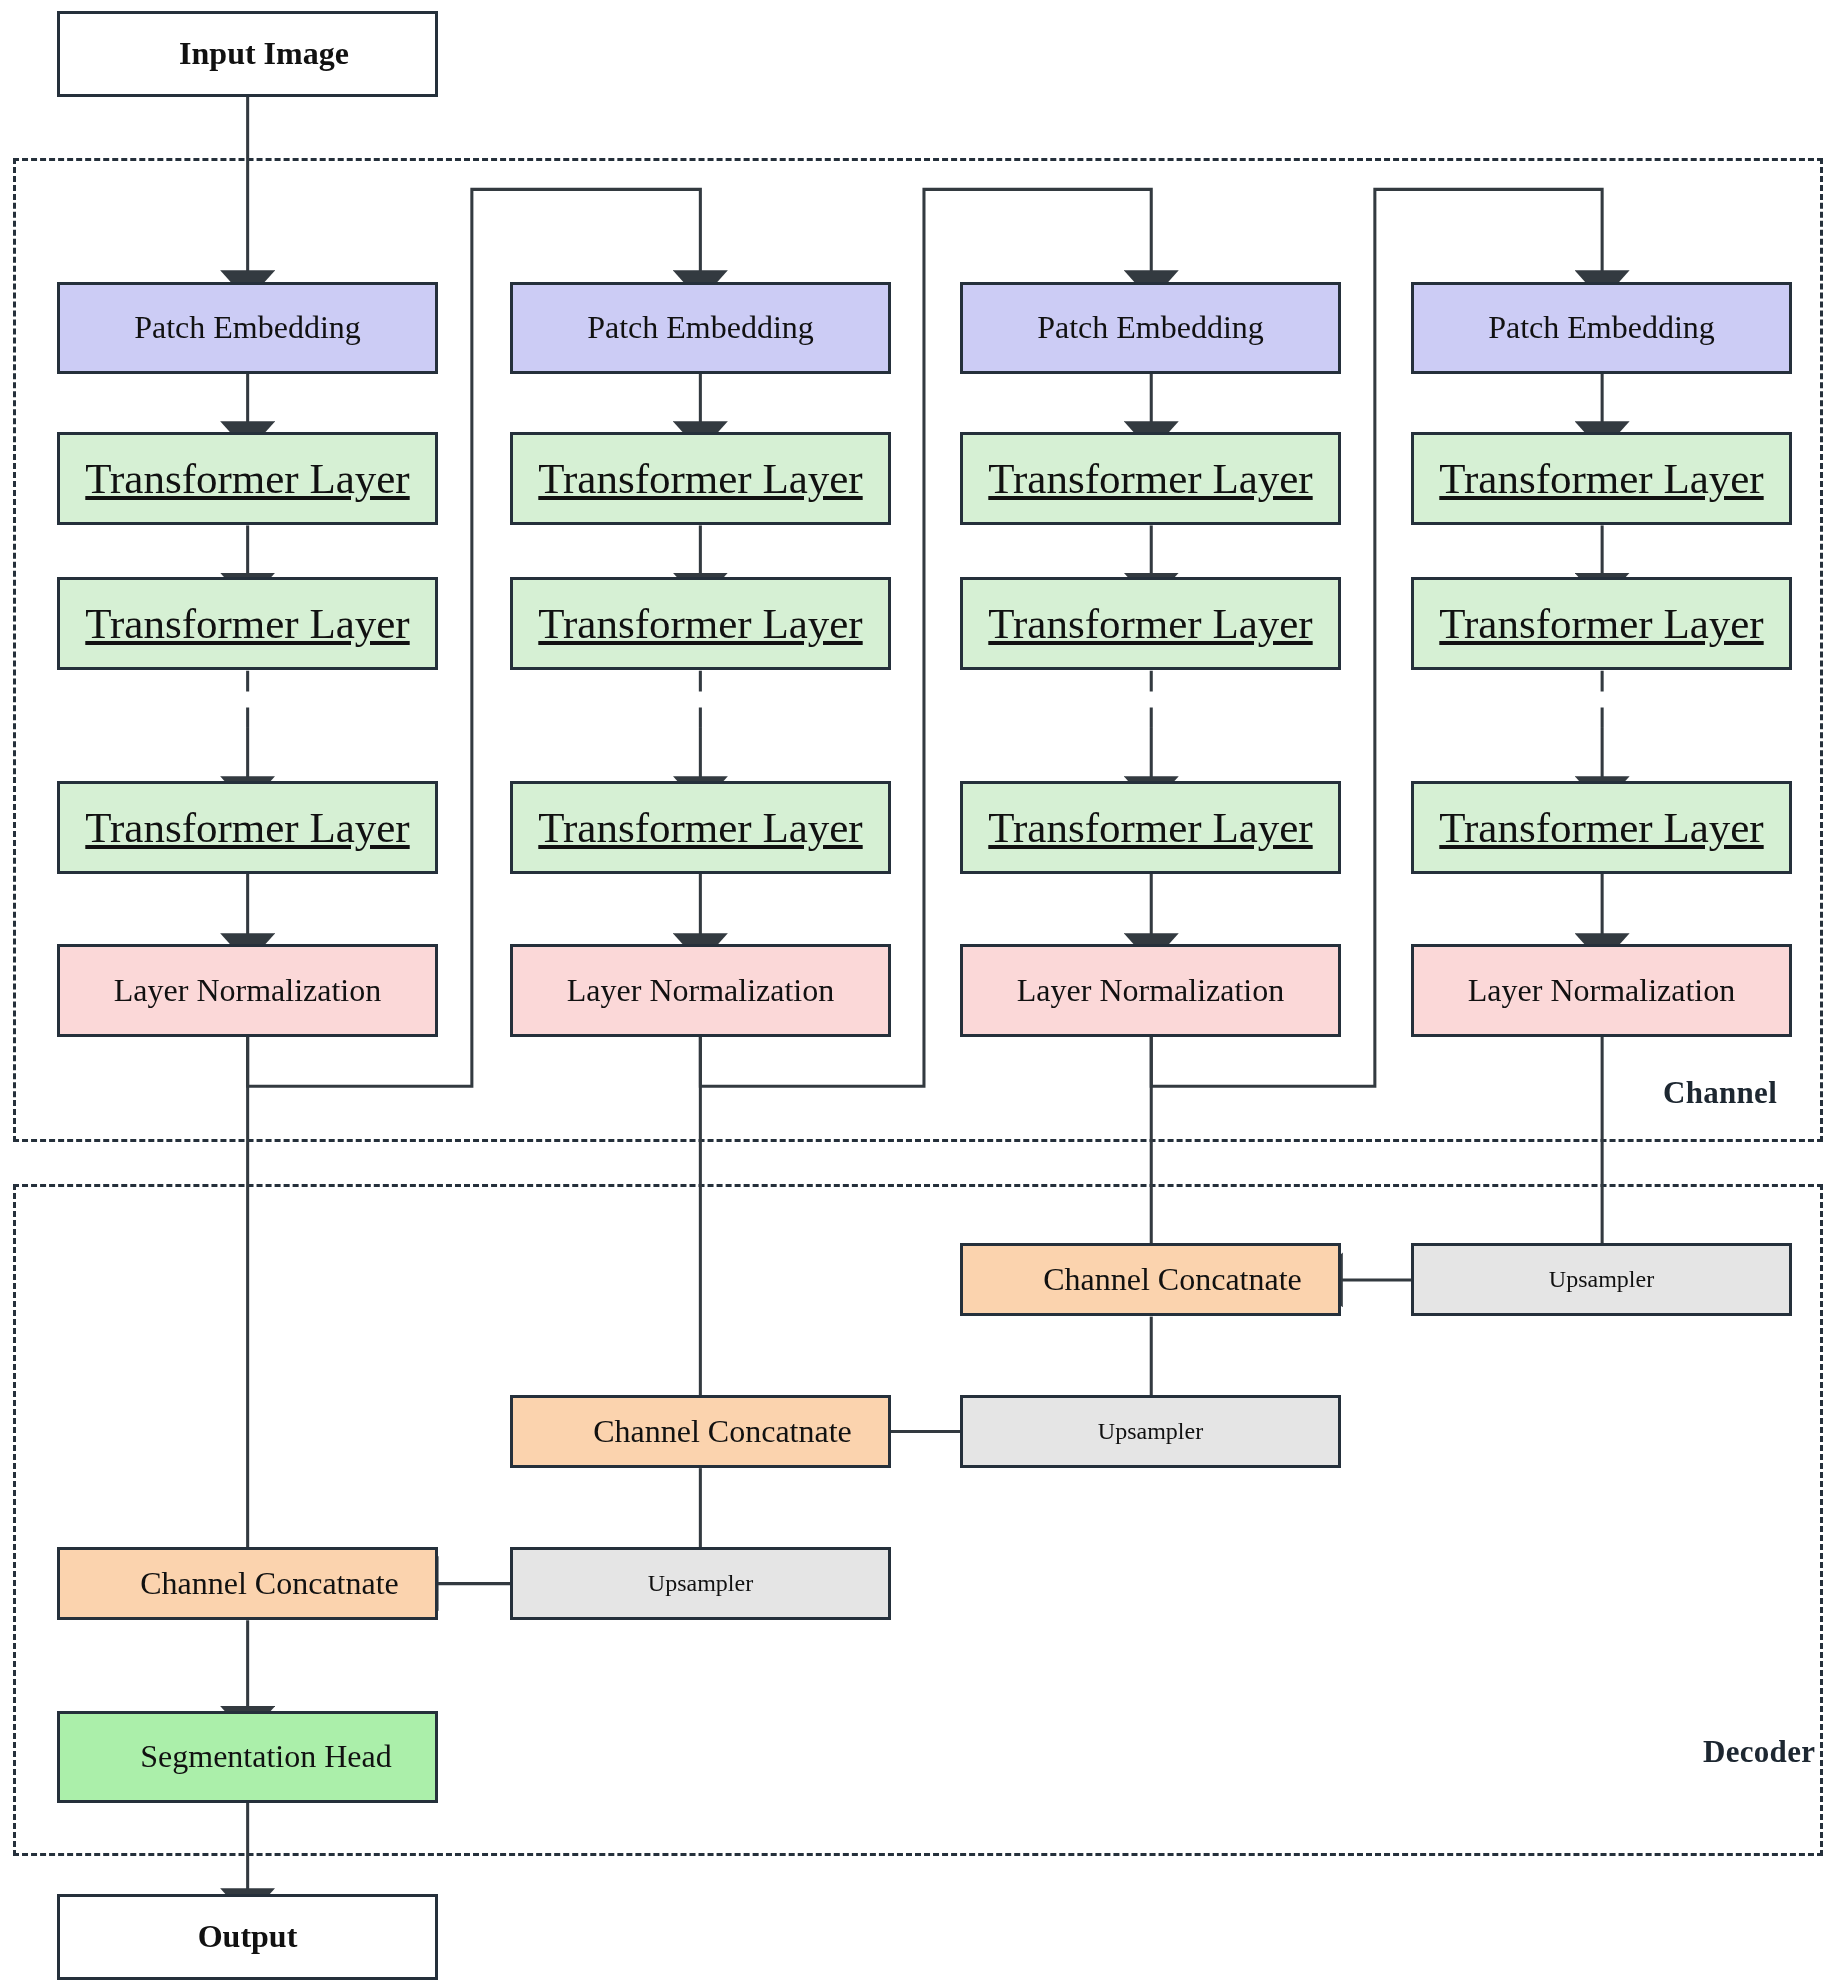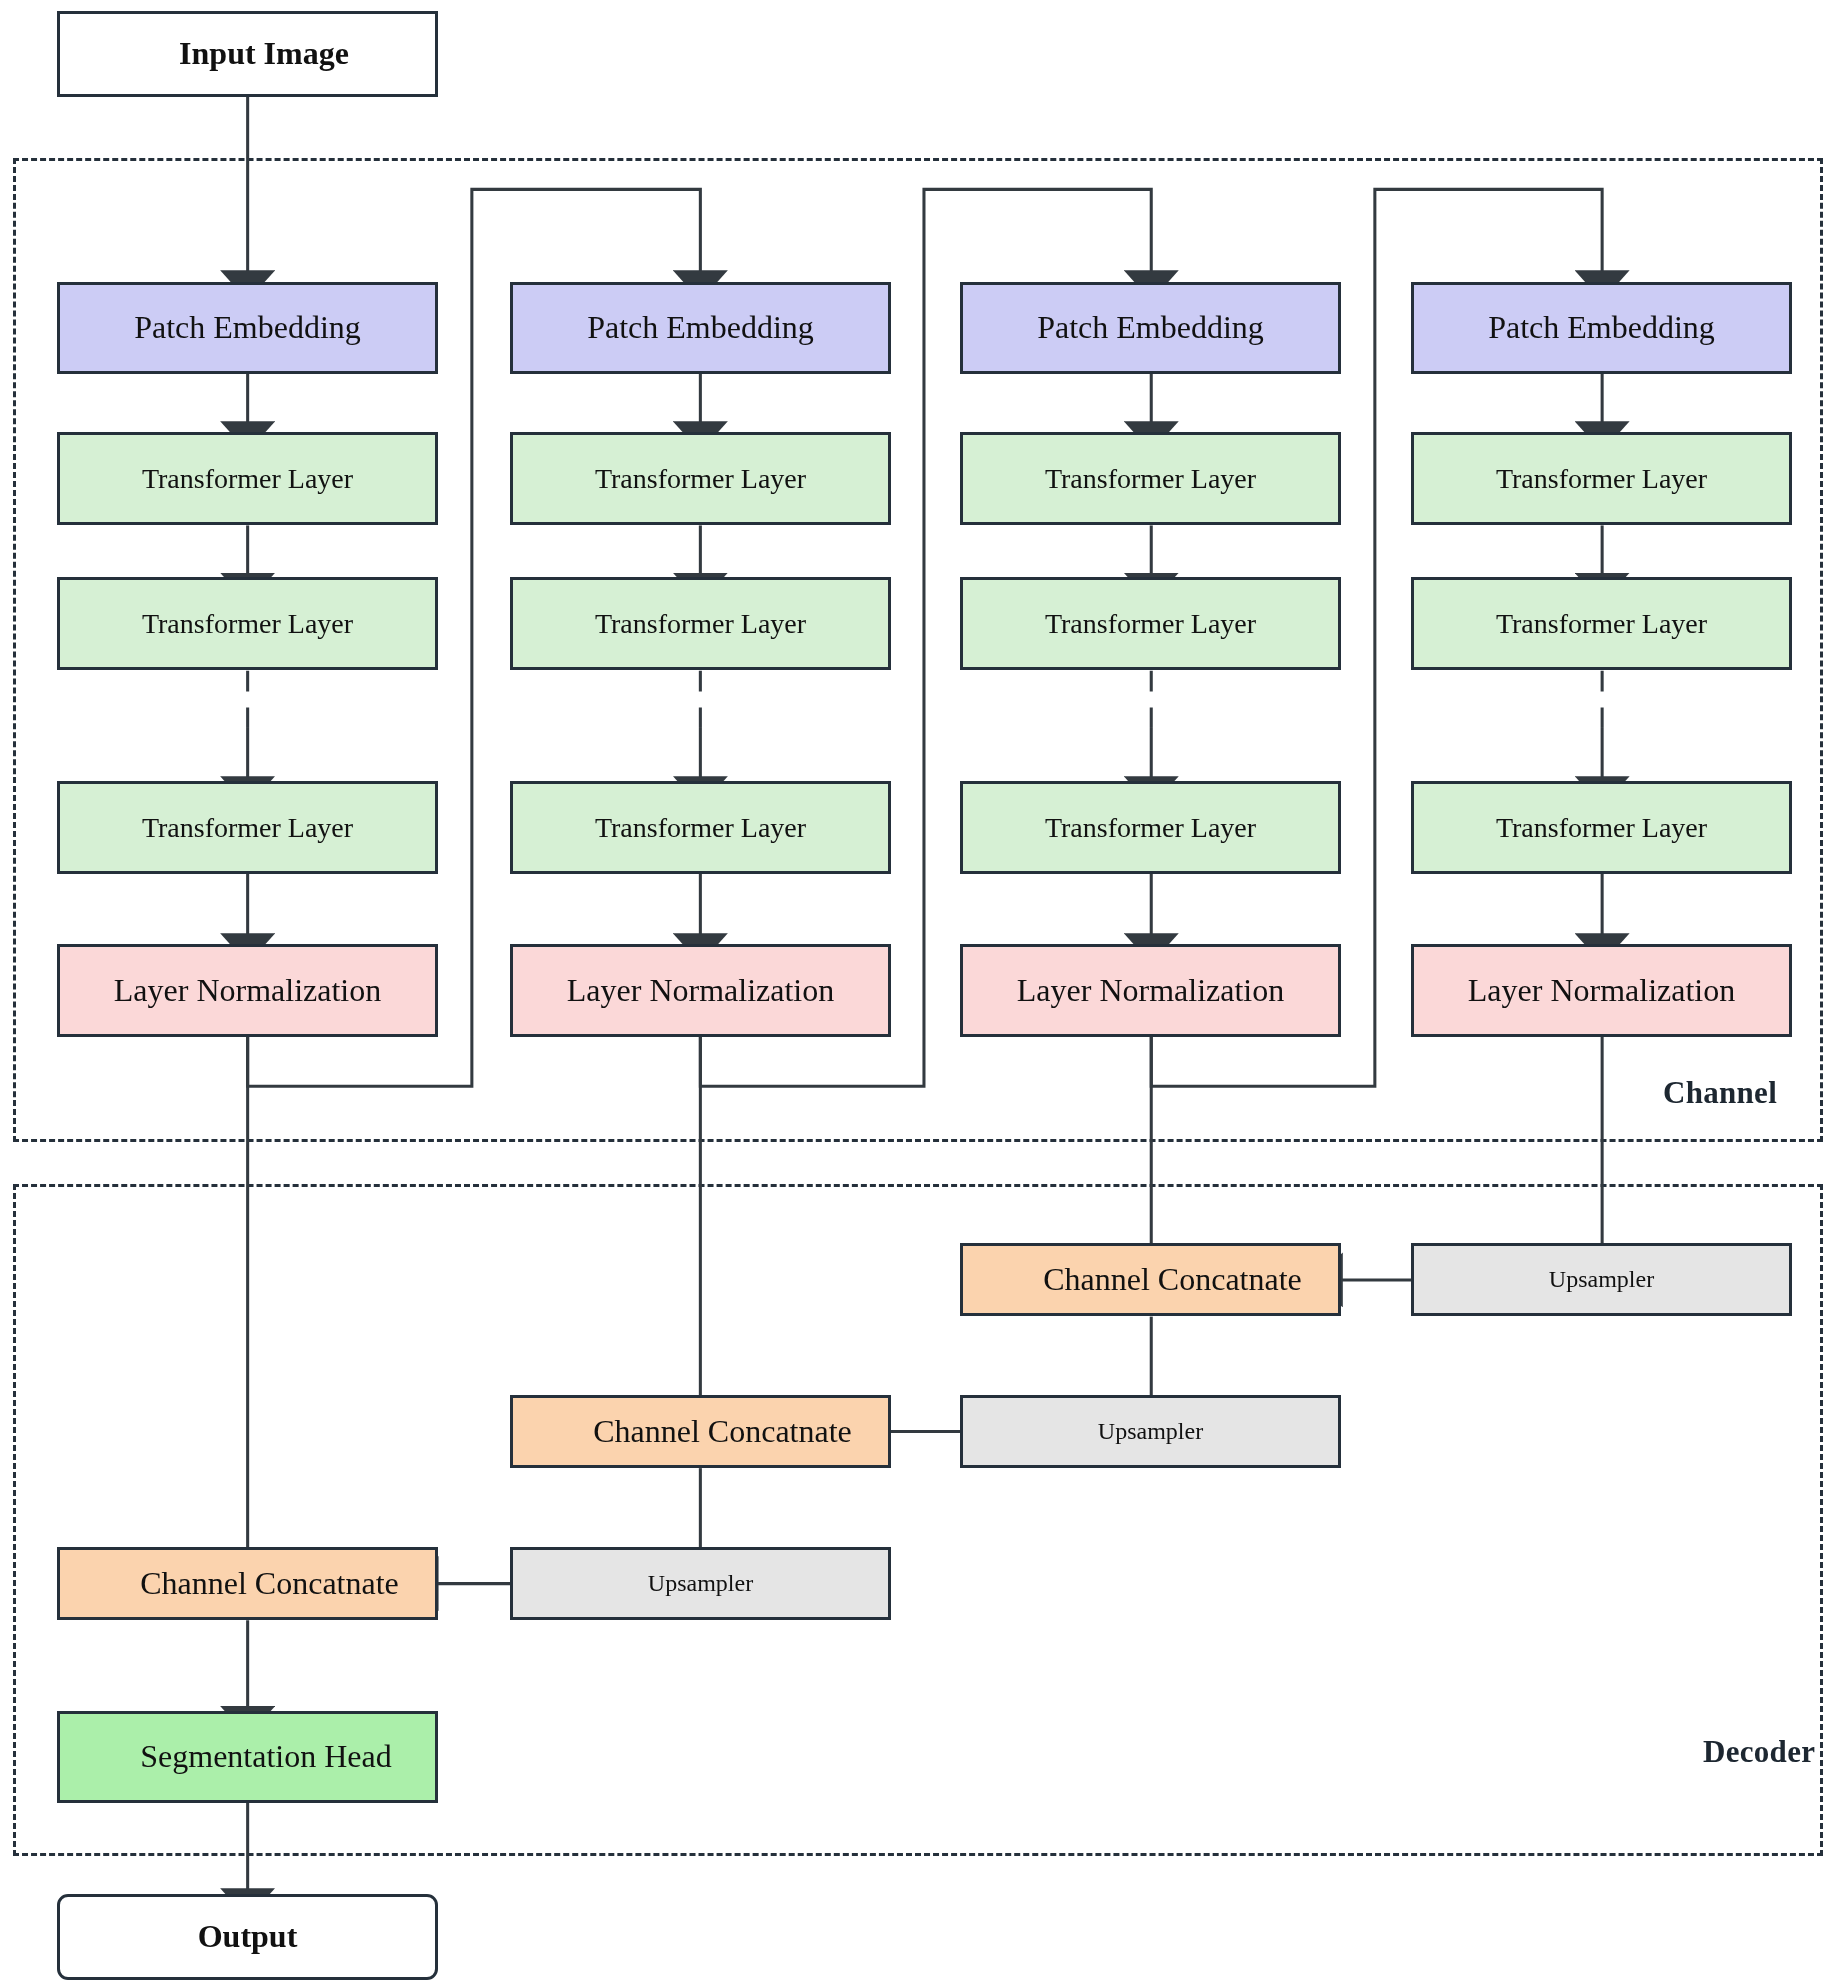--- a/index.html
+++ b/index.html
@@ -5,21 +5,21 @@
   html,body{margin:0;padding:0;background:#ffffff;}
   body{font-family:"Liberation Serif",serif;}
   #canvas{position:relative;width:1840px;height:1985px;background:#fff;overflow:hidden;}
   svg.wires{position:absolute;left:0;top:0;width:1840px;height:1985px;pointer-events:none;}
   .node{position:absolute;box-sizing:border-box;border:3.1px solid #25303b;
         display:flex;align-items:center;justify-content:center;text-align:center;
         font-family:"Liberation Serif",serif;color:#111;line-height:1.05;}
   .node span{display:block;}
   .n-io{background:#ffffff;font-weight:bold;font-size:32px;}
   .n-patch{background:#ccccf5;font-size:32px;}
-  .n-trans{background:#d6f0d4;font-size:28px;}
+  .n-trans{background:#d6f0d4;font-size:43px;text-decoration:underline;}
   .n-norm{background:#fbd8d8;font-size:32px;}
   .n-concat{background:#fbd3ae;font-size:32px;padding-left:44px;}
   .n-ups{background:#e5e5e5;font-size:24px;}
   .n-seg{background:#abefaa;font-size:32px;}
   .groupbox{position:absolute;box-sizing:border-box;border:3.7px dashed #25303b;background:transparent;}
   .grouplabel{position:absolute;font-family:"Liberation Serif",serif;font-weight:bold;
               font-size:31px;color:#1d2731;letter-spacing:0.3px;}
 </style>
 </head>
 <body>
@@ -92,21 +92,21 @@
 
       <line x1="405" y1="2652" x2="405" y2="2800" marker-end="url(#ah)"></line>
 
       <line x1="405" y1="2950" x2="405" y2="3098" marker-end="url(#ah)"></line>
     </g>
   </svg>
 
   <div class="node n-io" style="left:57px;top:11px;width:381px;height:86px;padding-left:33px;">
     <span>Input Image</span>
   </div>
-  <div class="node n-io" style="left:57px;top:1894px;width:381px;height:86px;border-radius:11px;">
+  <div class="node n-io" style="left:57px;top:1894px;width:381px;height:86px;">
     <span>Output</span>
   </div>
 
   <div class="node n-patch" style="left:57px;top:282px;width:381px;height:92px;">
     <span>Patch Embedding</span>
   </div>
   <div class="node n-trans" style="left:57px;top:432px;width:381px;height:93px;">
     <span>Transformer Layer</span>
   </div>
   <div class="node n-trans" style="left:57px;top:577px;width:381px;height:93px;">

